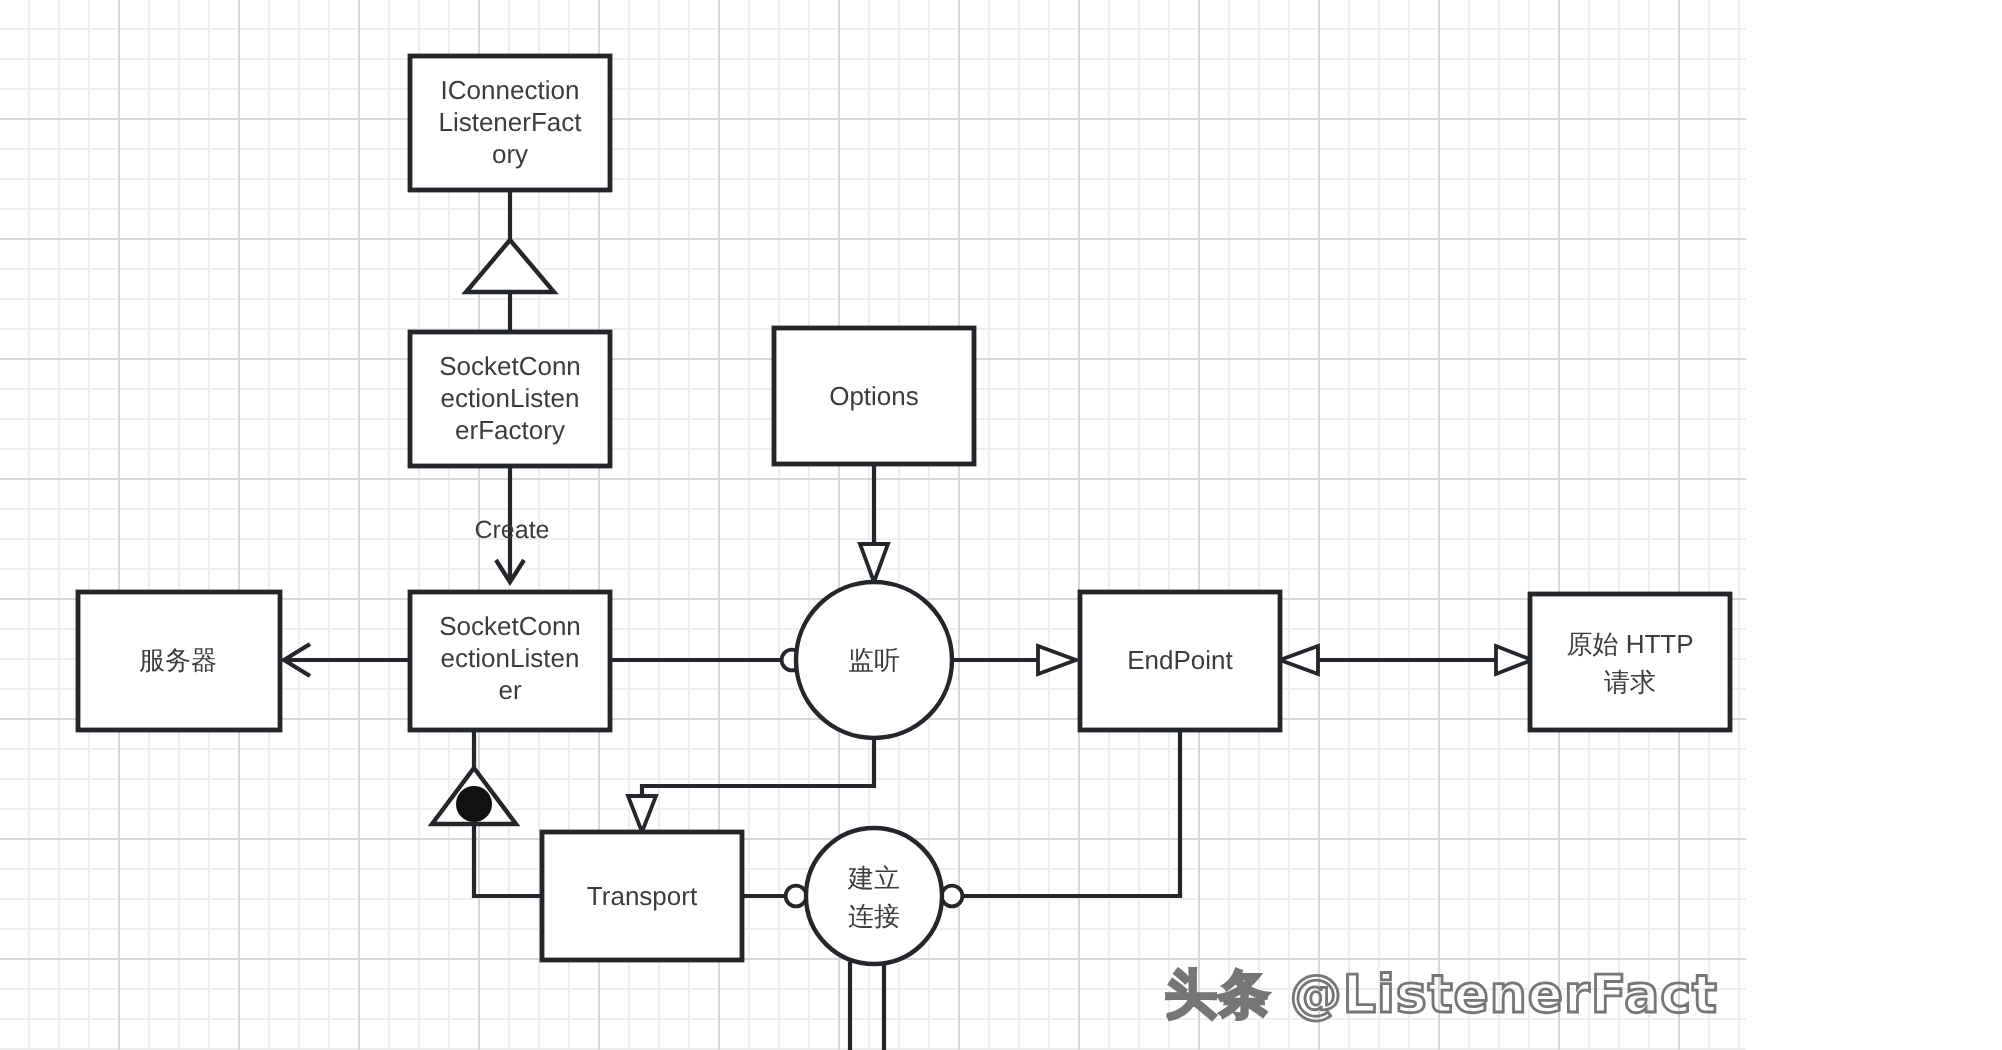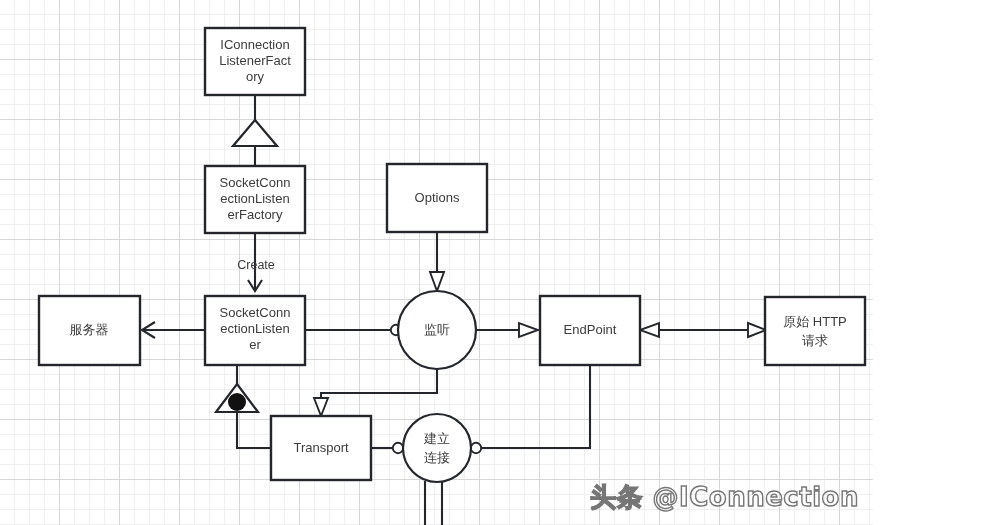--- a/index.html
+++ b/index.html
@@ -226,15 +226,15 @@
     <g>
       <circle class="shape-circle" cx="437" cy="448" r="34"></circle>
       <text class="node-text" x="437" y="440">建立</text>
       <text class="node-text" x="437" y="459">连接</text>
     </g>
 
     <text class="edge-label" x="256" y="269">Create</text>
 
   </svg>
 
-  <div id="watermark">头条 @IConnection</div>
+  <div id="watermark">头条 @ListenerFact</div>
 
 </div>
 
 </body></html>

